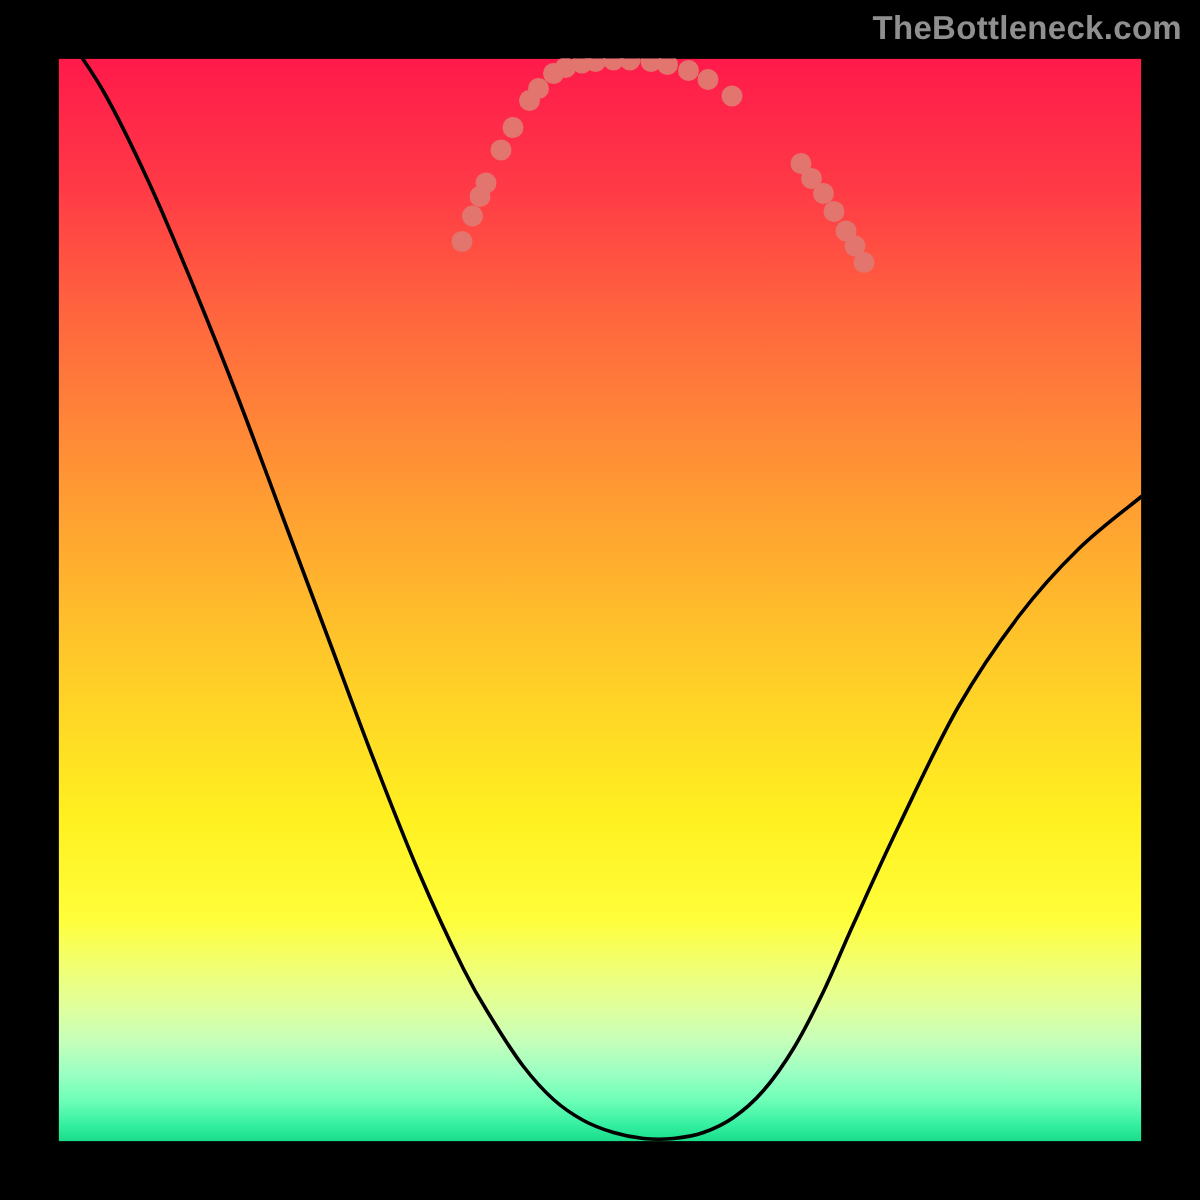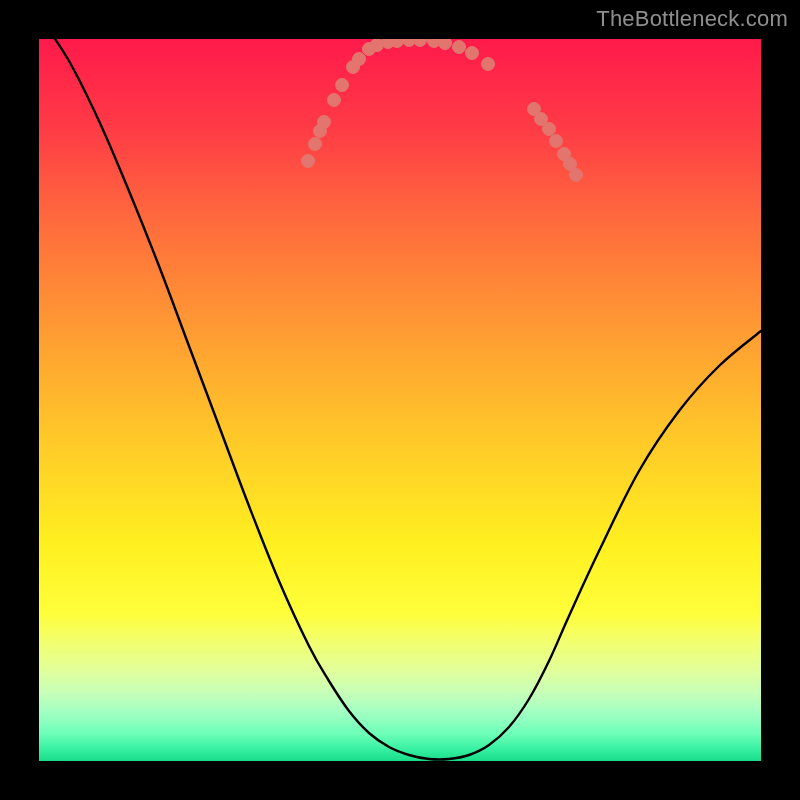--- a/index.html
+++ b/index.html
@@ -30,21 +30,21 @@
     height: 722px;
     overflow: visible;
   }
   .watermark {
     position: absolute;
     top: 6px;
     right: 12px;
     color: #8f8f8f;
     font-size: 22px;
     letter-spacing: 0.2px;
-    font-weight: 400;
+    font-weight: 700;
   }
 </style>
 </head>
 <body>
 
 <div class="frame">
   <svg class="gradient" viewBox="0 0 722 722" preserveAspectRatio="none">
     <defs>
       <linearGradient id="bg-grad" x1="0" y1="0" x2="0" y2="1">
           <stop offset="0%" stop-color="#ff1a4b"></stop>

